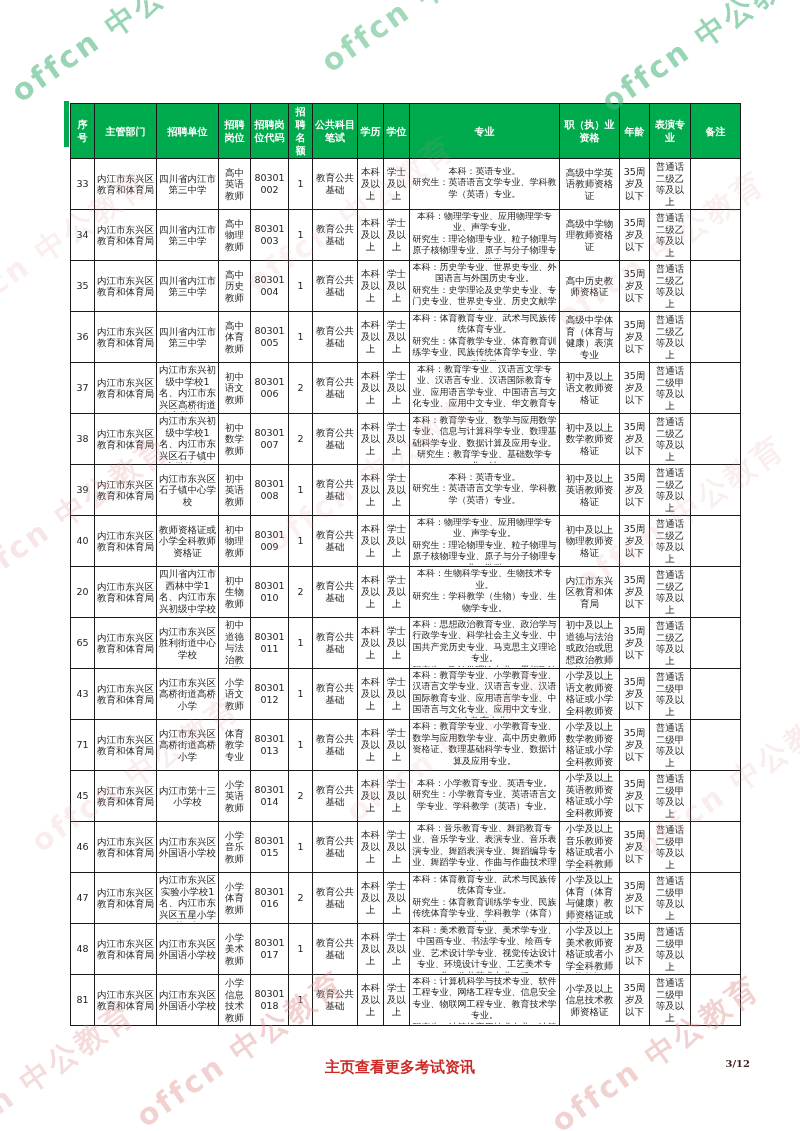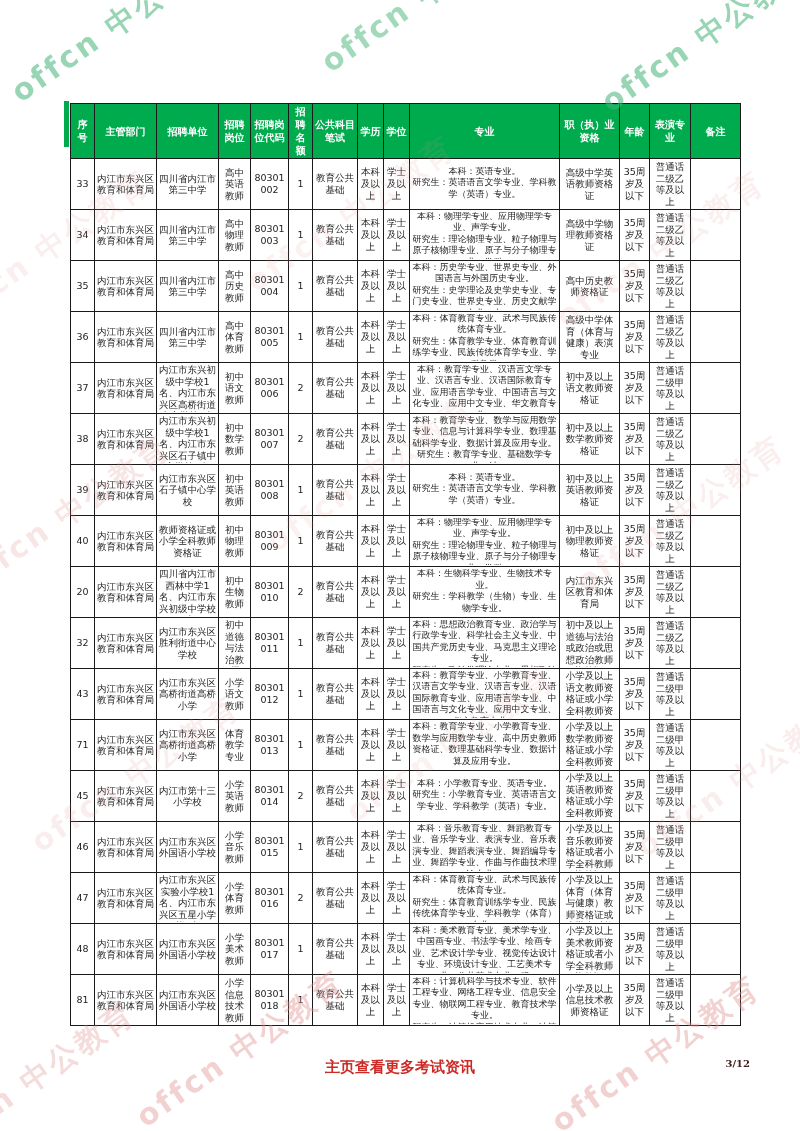--- a/index.html
+++ b/index.html
@@ -498,21 +498,21 @@
         </td>
     <td>
           <div class="cell cell-other">普通话二级乙等及以上</div>
         </td>
     <td>
           <div class="cell cell-note"></div>
         </td>
   </tr>
       <tr>
     <td>
-          <div class="cell cell-seq">32</div>
+          <div class="cell cell-seq">65</div>
         </td>
     <td>
           <div class="cell cell-dept">内江市东兴区教育和体育局</div>
         </td>
     <td>
           <div class="cell cell-unit">内江市东兴区胜利街道中心学校</div>
         </td>
     <td>
           <div class="cell cell-post">初中道德与法治教师</div>
         </td>

